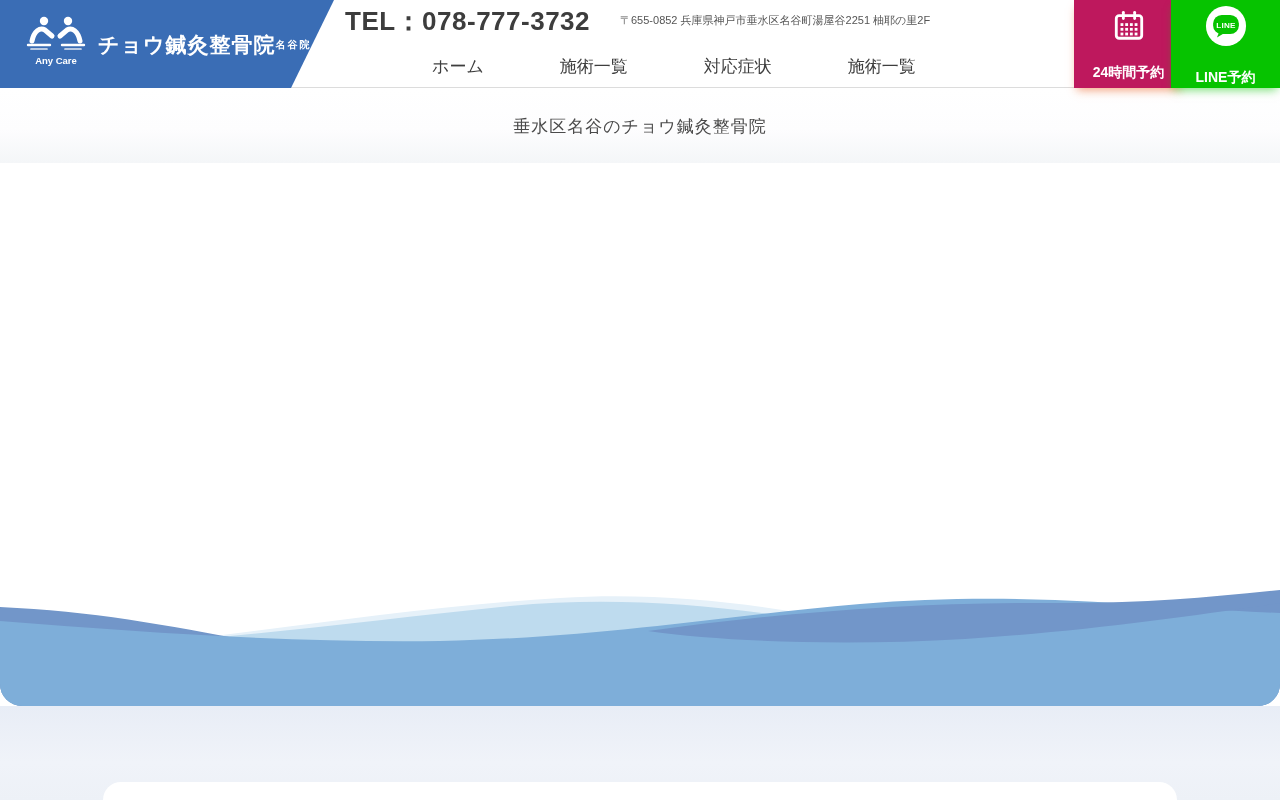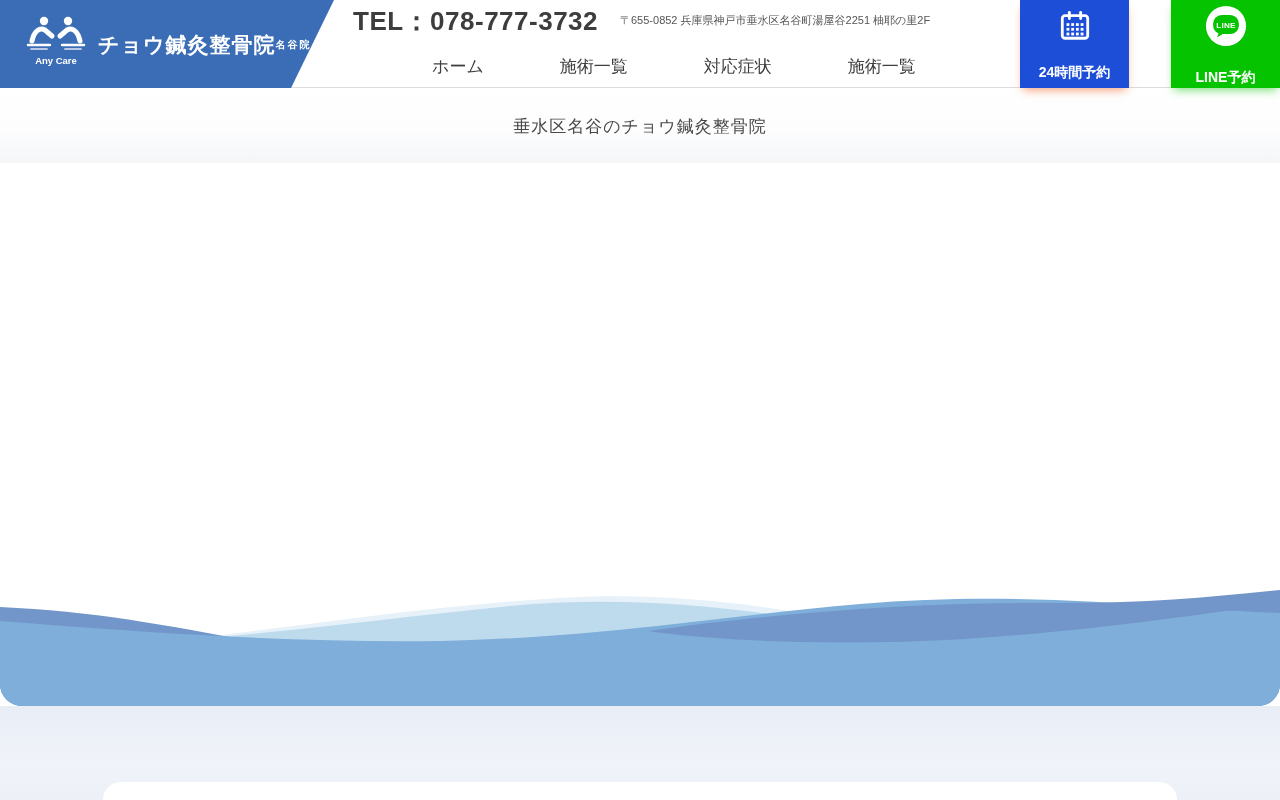--- a/index.html
+++ b/index.html
@@ -12,32 +12,32 @@
     background:#fff; border-bottom:1px solid #dcdcdc; z-index:20; }
 
   .logo-block { position:absolute; top:0; left:0; width:342px; height:88px;
     background:#3a6db5; clip-path:polygon(0 0, 334px 0, 291px 100%, 0 100%);
     display:flex; align-items:center; padding-left:24px; gap:10px; color:#fff; }
   .logo-icon-wrap { width:64px; height:60px; flex:0 0 auto; }
   .logo-names { display:flex; flex-direction:row; align-items:center; margin-top:2px; }
   .clinic-name { font-size:21px; font-weight:bold; letter-spacing:1px; line-height:1.25; }
   .branch-name { font-size:10px; font-weight:bold; letter-spacing:2px; line-height:1.3;font-family:Liberation Mono, monospace; }
 
-  .tel-line { position:absolute; left:353px; top:4px; font-size:26px; font-weight:bold;
+  .tel-line { position:absolute; left:345px; top:4px; font-size:26px; font-weight:bold;
     color:#3d3d3d; letter-spacing:.5px; white-space:nowrap; }
   .address-line { position:absolute; left:620px; top:13px; font-size:11px; color:#555;
     white-space:nowrap; }
 
   .main-nav { position:absolute; left:432px; top:55px; display:flex; gap:76px; }
   .main-nav a { text-decoration:none; color:#3e3e3e; font-size:17px; white-space:nowrap; cursor:pointer; }
 
   .header-btn { position:absolute; top:0; height:88px; width:109px; display:flex;
     flex-direction:column; align-items:center; justify-content:center; gap:18px;
     color:#fff; font-weight:bold; font-size:14px; cursor:pointer; border:none; z-index:21; }
-  .btn-24 { left:1020px; background:#1d4ed8; box-shadow:0 5px 9px -3px rgba(237,108,50,.65); }
+  .btn-24 { left:1074px; background:#be185d; box-shadow:0 5px 9px -3px rgba(237,108,50,.65); }
   .btn-line { left:1171px; background:#06c300; box-shadow:0 5px 9px -3px rgba(6,195,0,.55); }
   .header-btn .btn-label { line-height:1; margin-top:2px; }
 
   
   .title-strip { position:absolute; top:89px; left:0; width:1280px; height:74px;
     background:linear-gradient(180deg,#ffffff 0%,#fdfdfe 55%,#f4f6f8 100%);
     display:flex; align-items:center; justify-content:center; z-index:5; }
   .page-title { font-size:17px; font-weight:500; color:#4a4a4a; letter-spacing:1px; }
 
   .main-area { position:absolute; top:163px; left:0; width:1280px; height:427px; background:#fff; }

